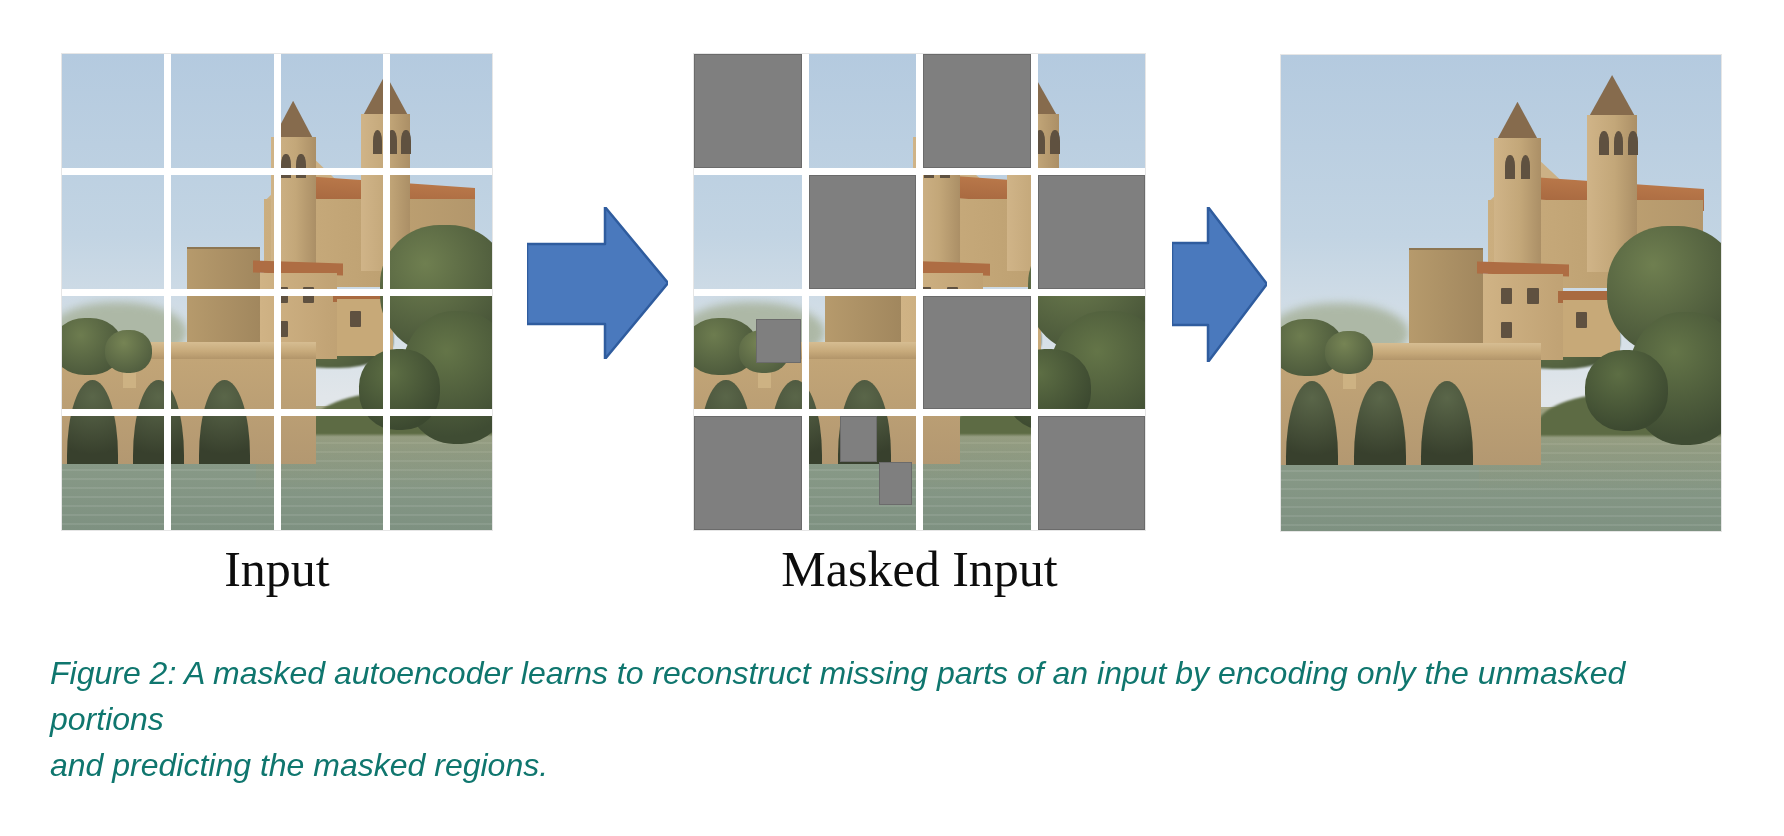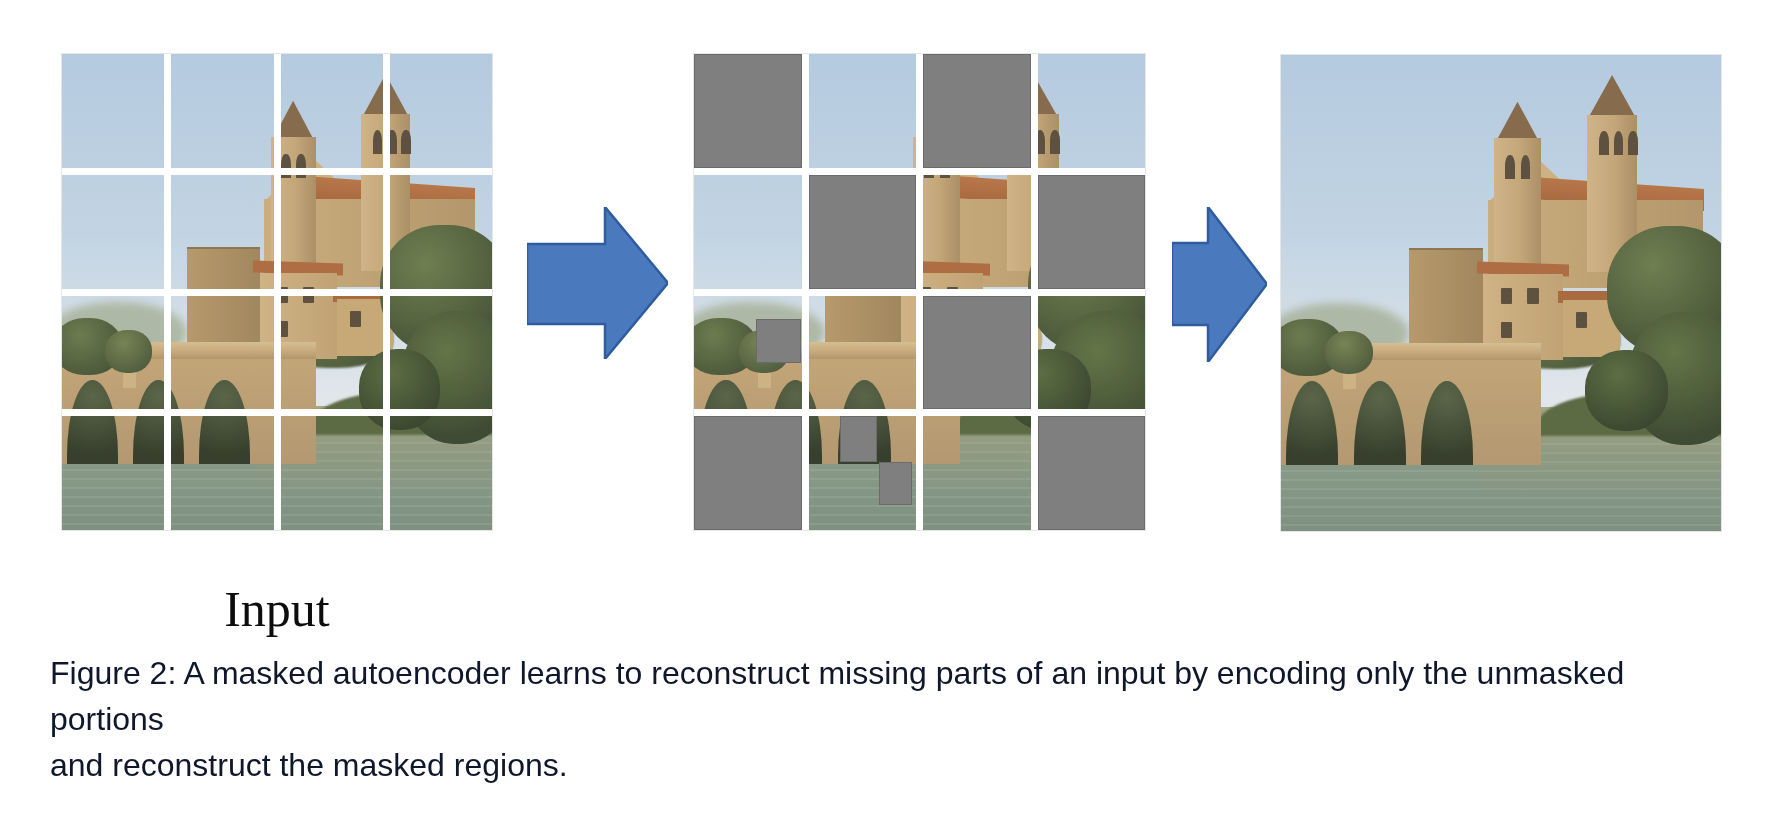--- a/index.html
+++ b/index.html
@@ -68,27 +68,27 @@
   .tl1{left:-2%;top:55.5%;width:16%;height:12%;background:radial-gradient(circle at 40% 30%,#6d7c4f,#4b583b 75%);}
   .tl2{left:10%;top:58%;width:11%;height:9%;background:radial-gradient(circle at 40% 30%,#768454,#525f40 75%);}
 
   
   .arrow{position:absolute;}
   #arrow-1{left:527px;top:207px;}
   #arrow-2{left:1172px;top:207px;}
 
   
   .panel-label{position:absolute;top:534px;font-family:"Liberation Serif",serif;font-size:50px;
-               line-height:70px;color:#0d0d0d;text-align:center;white-space:nowrap;margin-top:40px;}
+               line-height:70px;color:#0d0d0d;text-align:center;white-space:nowrap;}
   #label-input{left:61px;width:432px;}
   #label-masked{left:693px;width:453px;}
   #label-reconstructed{left:1280px;width:442px;}
 
   #caption{position:absolute;left:50px;top:650px;width:1690px;font-family:"Liberation Sans",sans-serif;
-           font-size:32px;line-height:46px;color:#0f172a;}
+           font-size:32px;line-height:46px;color:#0f766e;font-style:italic;}
 </style>
 </head>
 <body>
 
 <div id="canvas">
 
   <section class="panel gridded" id="panel-input">
     <div class="scene-slot">
   <div class="scene">
     <div class="sky"></div>
@@ -277,19 +277,20 @@
     <div class="tree tr1"></div>
     <div class="tree tr2"></div>
     <div class="tree tr3"></div>
     <div class="tree tl1"></div>
     <div class="tree tl2"></div>
   </div>
 </div>
   </section>
 
   <div class="panel-label" id="label-input">Input</div>
+  <div class="panel-label" id="label-masked">Masked Input</div>
 
   <div id="caption">
     <div>Figure 2: A masked autoencoder learns to reconstruct missing parts of an input by encoding only the unmasked portions</div>
-    <div>and reconstruct the masked regions.</div>
+    <div>and predicting the masked regions.</div>
   </div>
 
 </div>
 
 </body></html>

